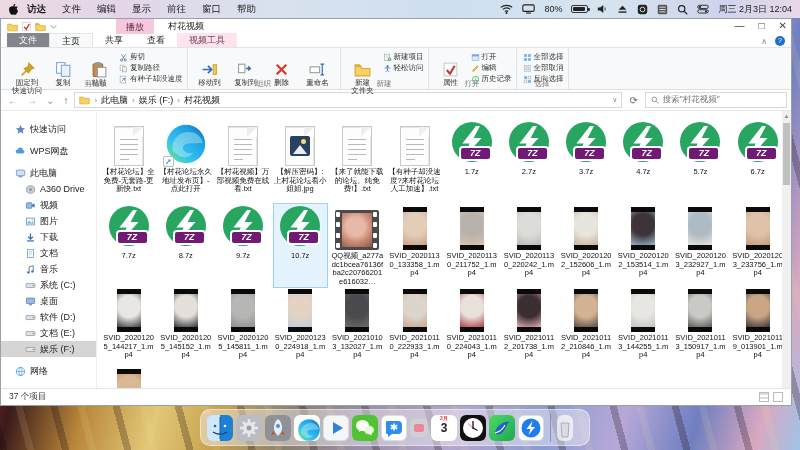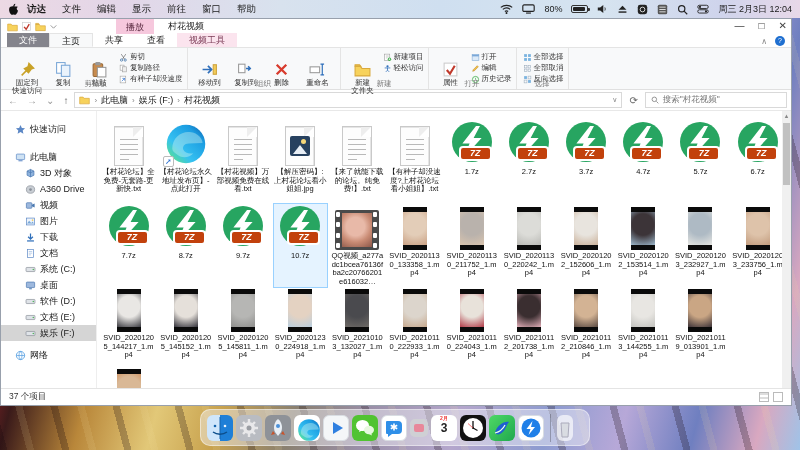--- a/index.html
+++ b/index.html
@@ -77,21 +77,21 @@
 
 .page{position:relative;width:30px;height:40px;background:#fdfdfd;border:1px solid #c9c9c9;box-shadow:inset -6px 6px 0 -5px #e5e5e5;}
 .page:before{content:"";position:absolute;right:0;top:0;border:5px solid #fff;border-color:#eee #fff #fff #eee;}
 .page .ln{position:absolute;left:5px;right:5px;height:1px;background:#b9b9b9;}
 .pic-in{position:absolute;left:4px;top:9px;right:4px;height:20px;background:#27415f;border-radius:2px;overflow:hidden;}
 .pic-in:before{content:"";position:absolute;left:3px;bottom:2px;border-left:7px solid transparent;border-right:7px solid transparent;border-bottom:9px solid #e8eef5;}
 .pic-in:after{content:"";position:absolute;right:4px;top:3px;width:5px;height:5px;border-radius:50%;background:#f5d77a;}
 .sevenz{position:relative;width:44px;height:44px;}
 .sevenz .ball{position:absolute;left:2px;top:0;width:40px;height:40px;border-radius:50%;background:#27a561;}
 .sevenz .bolt{position:absolute;left:2px;top:0;width:40px;height:40px;}
-.sevenz .badge{position:absolute;left:9px;top:24px;width:33px;height:15px;background:#c2410c;border:2px solid #fff;border-radius:4px;color:#fff;font-weight:bold;font-style:italic;font-size:9px;text-align:center;line-height:11px;}
+.sevenz .badge{position:absolute;left:9px;top:24px;width:33px;height:15px;background:#701a75;border:2px solid #fff;border-radius:4px;color:#fff;font-weight:bold;font-style:italic;font-size:9px;text-align:center;line-height:11px;}
 .vthumb{position:relative;width:24px;height:43px;background:#000;display:flex;flex-direction:column;}
 .vthumb .bar{height:5px;background:#0a0a0a;}
 .vthumb .mid{flex:1;}
 .film{position:relative;width:44px;height:40px;background:#4a4a4a;border-radius:2px;}
 .film .holes{position:absolute;top:2px;bottom:2px;width:5px;display:flex;flex-direction:column;justify-content:space-between;}
 .film .holes i{display:block;width:4px;height:5px;background:#fff;border-radius:1px;}
 .film .shot{position:absolute;left:7px;top:3px;right:7px;bottom:3px;background:radial-gradient(circle at 45% 40%,#e8b9a8 0 35%,#c98b74 60%,#8a5648 100%);}
 .edge-ic{position:relative;width:44px;height:44px;}
 .edge-ic .shortcut{position:absolute;left:-1px;bottom:-1px;width:11px;height:11px;background:#fff;border:1px solid #bbb;border-radius:2px;color:#2a6fd0;font-size:8px;line-height:9px;text-align:center;font-weight:bold;}
 
@@ -425,34 +425,33 @@
     </div>
     <div id="main">
       <div id="sidebar">
           <div class="side-item">
             <svg width="11" height="11" viewBox="0 0 16 16">
               <path d="M8 1.5l2 4.3 4.6.5-3.4 3.1 1 4.6L8 11.6 3.8 14l1-4.6L1.4 6.3 6 5.8z" fill="#5b87c5"></path>
             </svg>
             <span>快速访问</span>
           </div>
           <div class="side-gap"></div>
+          <div class="side-item">
+            <svg width="11" height="11" viewBox="0 0 16 16">
+              <path d="M4 11a3 3 0 010-6 4 4 0 017.8 1A2.6 2.6 0 0112 11z" fill="#4f9be0"></path>
+            </svg>
+            <span>WPS网盘</span>
+          </div>
           <div class="side-gap"></div>
           <div class="side-item">
             <svg width="11" height="11" viewBox="0 0 16 16">
               <rect x="2" y="3" width="12" height="8" rx="1" fill="#cfe2f3" stroke="#5b87c5"></rect>
               <rect x="5" y="12" width="6" height="1.5" fill="#5b87c5"></rect>
             </svg>
             <span>此电脑</span>
-          </div>
-          <div class="side-item d1">
-            <svg width="11" height="11" viewBox="0 0 16 16">
-              <path d="M8 2l5 2.5v6L8 13 3 10.5v-6z" fill="#8fb3dd" stroke="#4a78b0"></path>
-              <path d="M8 2v11M3 4.5l5 2.5 5-2.5" stroke="#4a78b0" fill="none"></path>
-            </svg>
-            <span>3D 对象</span>
           </div>
           <div class="side-item d1">
             <svg width="11" height="11" viewBox="0 0 16 16">
               <ellipse cx="8" cy="8" rx="6" ry="5.5" fill="#c9ced4" stroke="#8a9099"></ellipse>
               <circle cx="8" cy="8" r="2" fill="#8a9099"></circle>
             </svg>
             <span>A360 Drive</span>
           </div>
           <div class="side-item d1">
             <svg width="11" height="11" viewBox="0 0 16 16">
@@ -475,20 +474,28 @@
               <path d="M3 13h10" stroke="#2f6fba" stroke-width="1.8"></path>
             </svg>
             <span>下载</span>
           </div>
           <div class="side-item d1">
             <svg width="11" height="11" viewBox="0 0 16 16">
               <rect x="3.5" y="2" width="9" height="12" fill="#fff" stroke="#5b87c5"></rect>
               <path d="M5.5 5h5M5.5 7.5h5M5.5 10h3" stroke="#9cb9dd"></path>
             </svg>
             <span>文档</span>
+          </div>
+          <div class="side-item d1">
+            <svg width="11" height="11" viewBox="0 0 16 16">
+              <path d="M6 12.5V4l6-1.5V11" stroke="#4a78b0" stroke-width="1.3" fill="none"></path>
+              <circle cx="4.8" cy="12.5" r="1.8" fill="#4a78b0"></circle>
+              <circle cx="10.8" cy="11" r="1.8" fill="#4a78b0"></circle>
+            </svg>
+            <span>音乐</span>
           </div>
           <div class="side-item d1">
             <svg width="11" height="11" viewBox="0 0 16 16">
               <rect x="1.5" y="5" width="13" height="6" rx="1" fill="#dfe3e8" stroke="#8a9099"></rect>
               <circle cx="12" cy="8" r="1" fill="#3fae49"></circle>
             </svg>
             <span>系统 (C:)</span>
           </div>
           <div class="side-item d1">
             <svg width="11" height="11" viewBox="0 0 16 16">
@@ -585,21 +592,21 @@
             <div class="file-item">
               <div class="ibox">
                 <div class="page">
                   <i class="ln" style="top:12px"></i>
                   <i class="ln" style="top:17px"></i>
                   <i class="ln" style="top:22px"></i>
                   <i class="ln" style="top:27px"></i>
                   <i class="ln" style="top:32px;right:14px"></i>
                 </div>
               </div>
-              <div class="flabel">【有种子却没速度?上村花论坛看小姐姐】.txt</div>
+              <div class="flabel">【有种子却没速度?来村花论坛人工加速】.txt</div>
             </div>
             <div class="file-item">
               <div class="ibox">
                 <div class="sevenz">
                   <div class="ball"></div>
                   <svg class="bolt" viewBox="0 0 50 50">
                     <path d="M30 5L13 27h9l-7 17 22-24h-10l8-15z" fill="#fff"></path>
                   </svg>
                   <div class="badge">7Z</div>
                 </div>
@@ -900,20 +907,30 @@
             </div>
             <div class="file-item">
               <div class="ibox">
                 <div class="vthumb">
                   <div class="bar"></div>
                   <div class="mid" style="background:radial-gradient(circle at 50% 38%, #e8e6e2 0 45%, #c2c2be 100%)"></div>
                   <div class="bar"></div>
                 </div>
               </div>
               <div class="flabel">SVID_20210113_144255_1.mp4</div>
+            </div>
+            <div class="file-item">
+              <div class="ibox">
+                <div class="vthumb">
+                  <div class="bar"></div>
+                  <div class="mid" style="background:radial-gradient(circle at 50% 38%, #c9c9c5 0 45%, #5e5a56 100%)"></div>
+                  <div class="bar"></div>
+                </div>
+              </div>
+              <div class="flabel">SVID_20210113_150917_1.mp4</div>
             </div>
             <div class="file-item">
               <div class="ibox">
                 <div class="vthumb">
                   <div class="bar"></div>
                   <div class="mid" style="background:radial-gradient(circle at 50% 38%, #caa684 0 45%, #3c3238 100%)"></div>
                   <div class="bar"></div>
                 </div>
               </div>
               <div class="flabel">SVID_20210119_013901_1.mp4</div>

